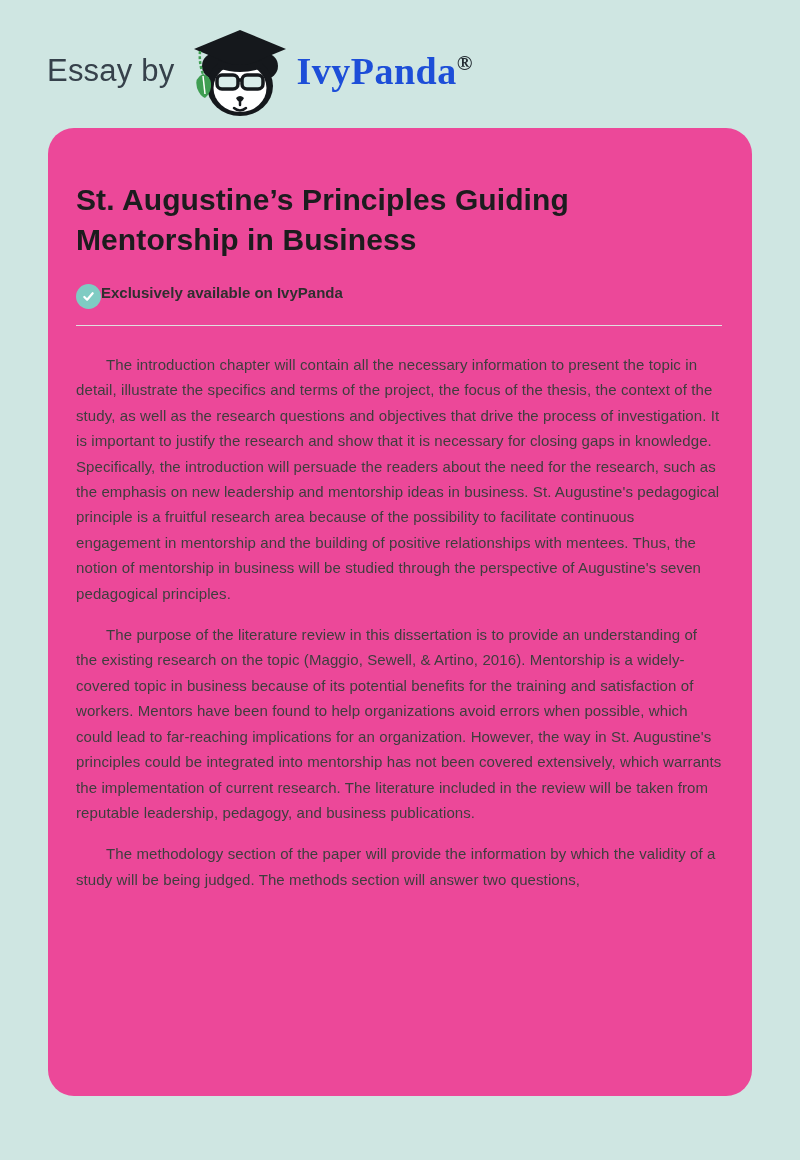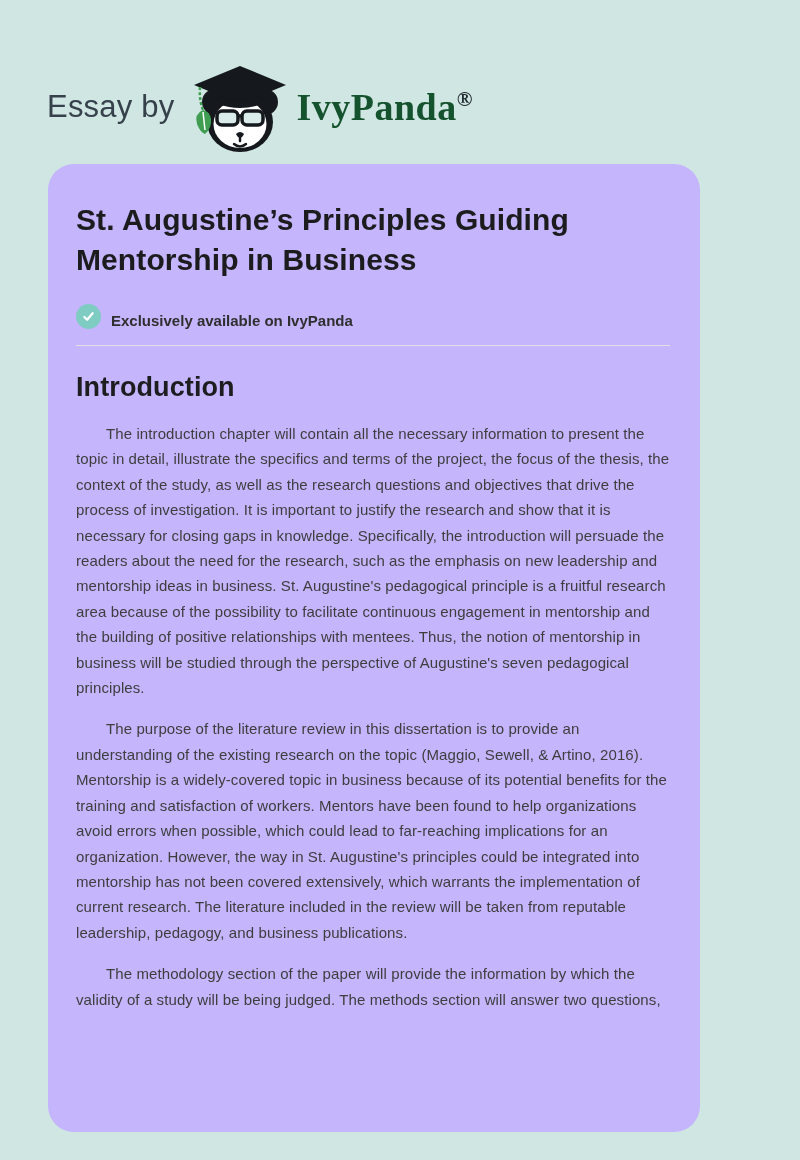--- a/index.html
+++ b/index.html
@@ -9,73 +9,71 @@
     font-family: "Liberation Sans", sans-serif;
     overflow: hidden;
   }
 
   
   .site-header {
     display: flex;
     align-items: center;
     padding: 30px 0 0 47px;
     height: 112px;
-    margin-top: 36px;
   }
   .essay-by {
     font-size: 31px;
     font-weight: 400;
     color: #36414b;
     letter-spacing: 0.2px;
   }
   .logo-mark {
     width: 100px;
     height: 86px;
     margin: 0 6px 0 16px;
     flex: 0 0 auto;
   }
   .brand-name {
     font-family: "Liberation Serif", serif;
     font-weight: 700;
     font-size: 38px;
-    color: #14532d;
+    color: #1d4ed8;
     letter-spacing: 0.5px;
   }
   .brand-reg {
     font-family: "Liberation Serif", serif;
     font-weight: 700;
     font-size: 21px;
     color: #222a31;
     vertical-align: 14px;
   }
 
   
   .card {
-    width: 652px;
+    width: 704px;
     margin-left: 48px;
     margin-top: 16px;
     min-height: 968px;
-    background: #c4b5fd;
+    background: #ec4899;
     border-radius: 26px;
-    padding: 36px 30px 56px 28px;
+    padding: 52px 30px 56px 28px;
   }
 
   .doc-title {
     font-size: 30px;
     line-height: 40px;
     font-weight: 700;
     color: #1c1c1e;
     letter-spacing: 0.1px;
     margin-bottom: 24px;
   }
 
   .badge-row {
     display: flex;
-    align-items: flex-end;
-    gap: 10px;
+    align-items: flex-start;
     margin-bottom: 16px;
   }
   .badge-circle {
     width: 25px;
     height: 25px;
     border-radius: 50%;
     background: #7fccc3;
     display: flex;
     align-items: center;
     justify-content: center;
@@ -157,21 +155,20 @@
       <svg viewBox="0 0 14 14" xmlns="http://www.w3.org/2000/svg">
         <polyline points="2.5,7.5 5.5,10.5 11.5,3.5" fill="none" stroke="#ffffff" stroke-width="2.4" stroke-linecap="round" stroke-linejoin="round"></polyline>
       </svg>
     </span>
     <span class="badge-text">Exclusively available on IvyPanda</span>
   </div>
 
   <hr class="divider">
 
   <section class="section">
-    <h2 class="section-heading">Introduction</h2>
     <p class="body-para">The introduction chapter will contain all the necessary information to present the topic in detail, illustrate the specifics and terms of the project, the focus of the thesis, the context of the study, as well as the research questions and objectives that drive the process of investigation. It is important to justify the research and show that it is necessary for closing gaps in knowledge. Specifically, the introduction will persuade the readers about the need for the research, such as the emphasis on new leadership and mentorship ideas in business. St. Augustine's pedagogical principle is a fruitful research area because of the possibility to facilitate continuous engagement in mentorship and the building of positive relationships with mentees. Thus, the notion of mentorship in business will be studied through the perspective of Augustine's seven pedagogical principles.</p>
   </section>
 
   <section class="section">
     <p class="body-para">The purpose of the literature review in this dissertation is to provide an understanding of the existing research on the topic (Maggio, Sewell, &amp; Artino, 2016). Mentorship is a widely-covered topic in business because of its potential benefits for the training and satisfaction of workers. Mentors have been found to help organizations avoid errors when possible, which could lead to far-reaching implications for an organization. However, the way in St. Augustine's principles could be integrated into mentorship has not been covered extensively, which warrants the implementation of current research. The literature included in the review will be taken from reputable leadership, pedagogy, and business publications.</p>
   </section>
 
   <section class="section">
     <p class="body-para">The methodology section of the paper will provide the information by which the validity of a study will be being judged. The methods section will answer two questions,</p>
   </section>

